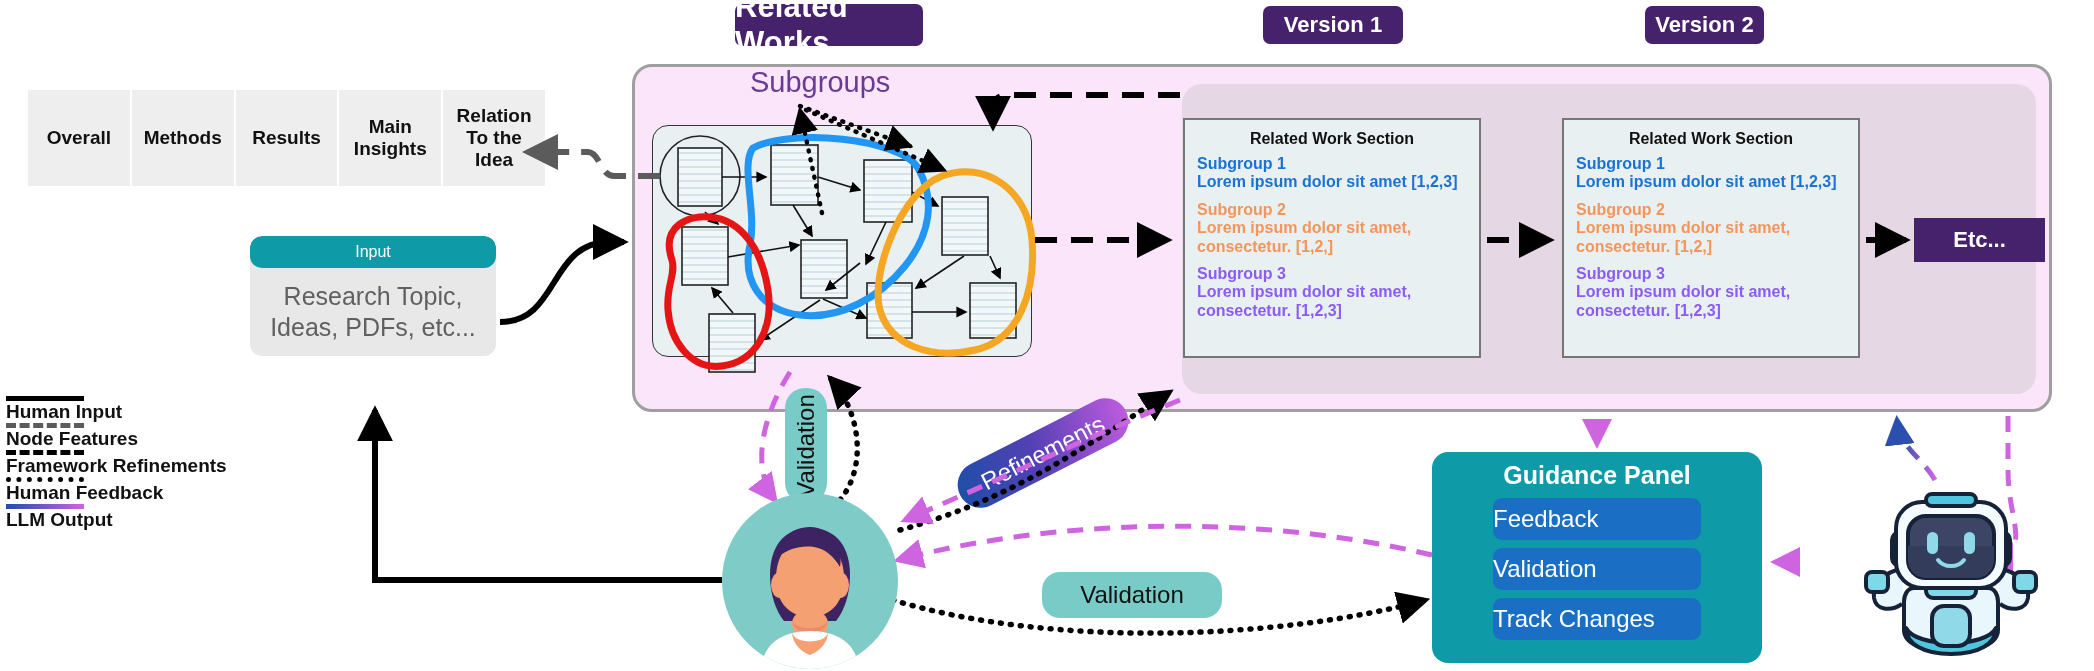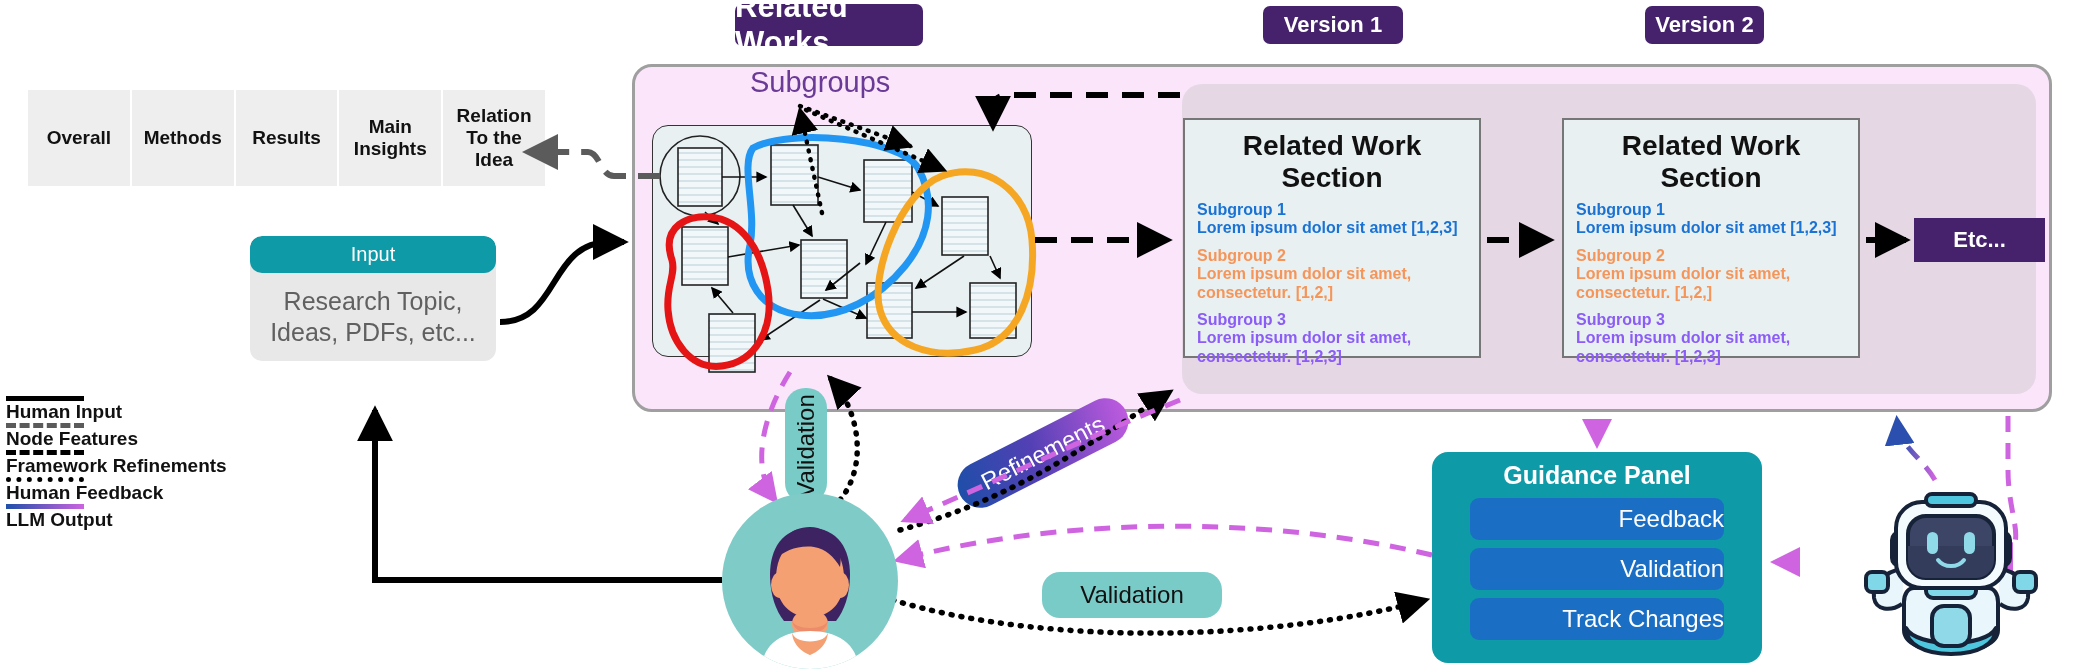--- a/index.html
+++ b/index.html
@@ -19,21 +19,21 @@
   #paper-head{background:#1a73d4;color:#fff;font-weight:bold;font-size:21px;
     padding:9px 12px;box-sizing:border-box;height:38px;display:flex;align-items:center;}
   #paper-cols{display:flex;height:96px;margin-left:28px;}
   .pcol{flex:1;background:#eeeeee;border-right:2px solid #ffffff;
     display:flex;align-items:center;justify-content:center;text-align:center;
     font-weight:bold;font-size:19px;color:#111;line-height:1.15;padding:0 4px;box-sizing:border-box;}
   .pcol:last-child{border-right:none;}
 
   
   #input-card{left:250px;top:236px;width:246px;border-radius:12px;background:#e8e8e8;overflow:hidden;}
-  #input-title{background:#0f9aa8;color:#fff;font-size:20px;text-align:center;padding:7px 0;border-radius:12px;}
+  #input-title{background:#0f9aa8;color:#fff;font-size:16px;text-align:center;padding:7px 0;border-radius:12px;}
   #input-body{color:#606060;font-size:25px;text-align:center;line-height:1.22;padding:13px 6px 14px;}
 
   
   #legend{left:6px;top:396px;}
   .lrow{display:flex;align-items:flex-start;height:27px;flex-direction:column;}
   .lswatch{width:78px;height:0;margin-right:9px;}
   .llabel{font-size:19px;font-weight:bold;color:#111;white-space:nowrap;}
 
   
   #rw-panel{left:632px;top:64px;width:1420px;height:348px;background:#fae5fa;
@@ -41,35 +41,35 @@
   #subgroups-label{left:750px;top:66px;font-size:29px;color:#6a3b96;}
 
   
   #graph-box{left:652px;top:125px;width:380px;height:232px;background:#e8f0f2;
     border:1.5px solid #333;border-radius:16px;box-sizing:border-box;}
 
   
   #versions{left:1182px;top:84px;width:854px;height:310px;background:#e6d7e5;border-radius:20px;}
   .rws{position:absolute;top:118px;width:298px;height:240px;background:#e8f0f2;
        border:2px solid #767676;box-sizing:border-box;padding:10px 12px;}
-  .rws-title{font-size:28px;font-weight:bold;color:#111;text-align:center;margin-bottom:7px;}
+  .rws-title{font-size:16px;font-weight:bold;color:#111;text-align:center;margin-bottom:7px;}
   .sg{margin-bottom:9px;line-height:1.15;}
   .sg-name{font-weight:bold;font-size:16px;}
   .sg-text{font-weight:bold;font-size:16px;}
   .c1{color:#1a73d4;} .c2{color:#f59559;} .c3{color:#8b5cf6;}
 
   #etc-box{left:1914px;top:218px;width:131px;height:44px;background:#45226b;color:#fff;
     font-weight:bold;font-size:22px;display:flex;align-items:center;justify-content:center;}
 
   
   #guidance{left:1432px;top:452px;width:330px;height:211px;background:#0e9aa7;
     border-radius:16px;box-sizing:border-box;padding-top:9px;}
   #guidance-title{color:#fff;font-size:25px;font-weight:bold;text-align:center;}
   .gbtn{margin:8px auto 0;width:208px;height:42px;background:#1a6fc4;border-radius:9px;
-    color:#fff;font-size:24px;display:flex;align-items:center;justify-content:flex-end;padding-left:46px;}
+    color:#fff;font-size:24px;display:flex;align-items:center;justify-content:flex-start;}
 
   
   .pill{position:absolute;background:#79cbc8;color:#111;border-radius:18px;
     display:flex;align-items:center;justify-content:center;font-size:24px;}
   #validation-1{left:785px;top:388px;width:42px;height:115px;border-radius:20px;}
   #validation-1 span{transform:rotate(-90deg);white-space:nowrap;}
   #validation-2{left:1042px;top:572px;width:180px;height:46px;}
   #refinements{left:950px;top:430px;width:186px;height:46px;border-radius:23px;
     background:linear-gradient(100deg,#1c4fa8 0%,#5340b4 45%,#c25ce0 100%);
     color:#fff;font-size:24px;transform:rotate(-27deg);}

